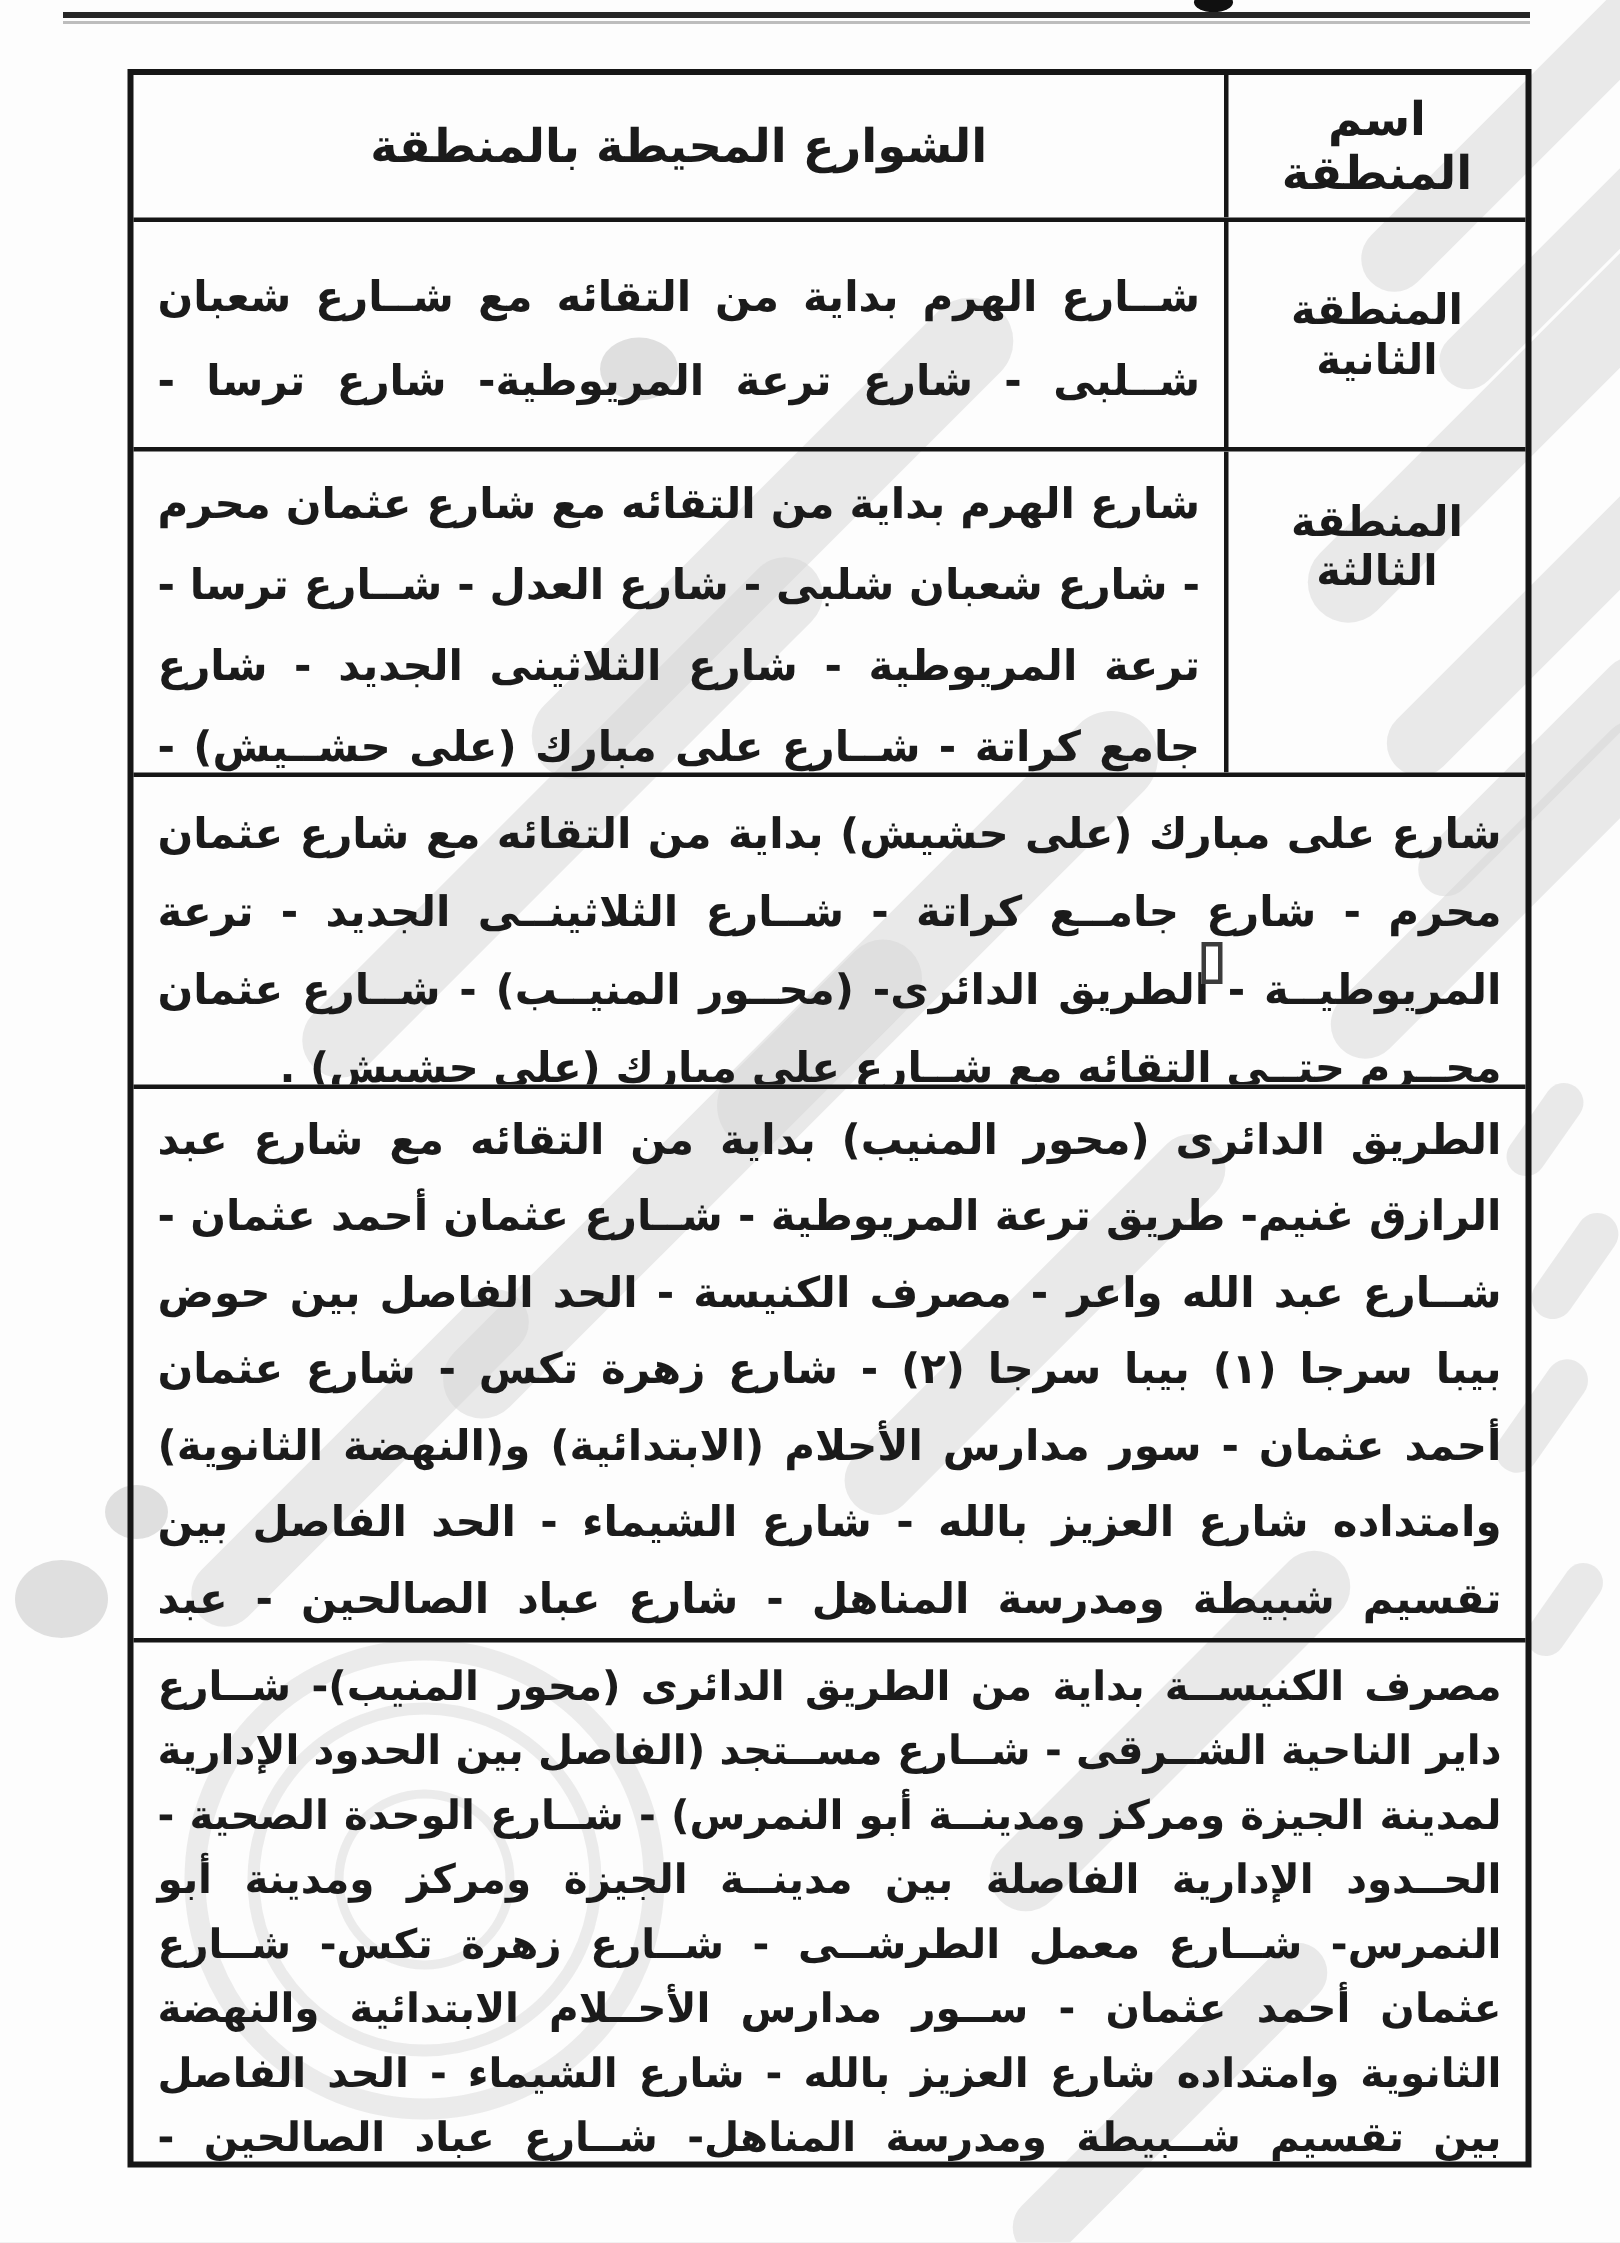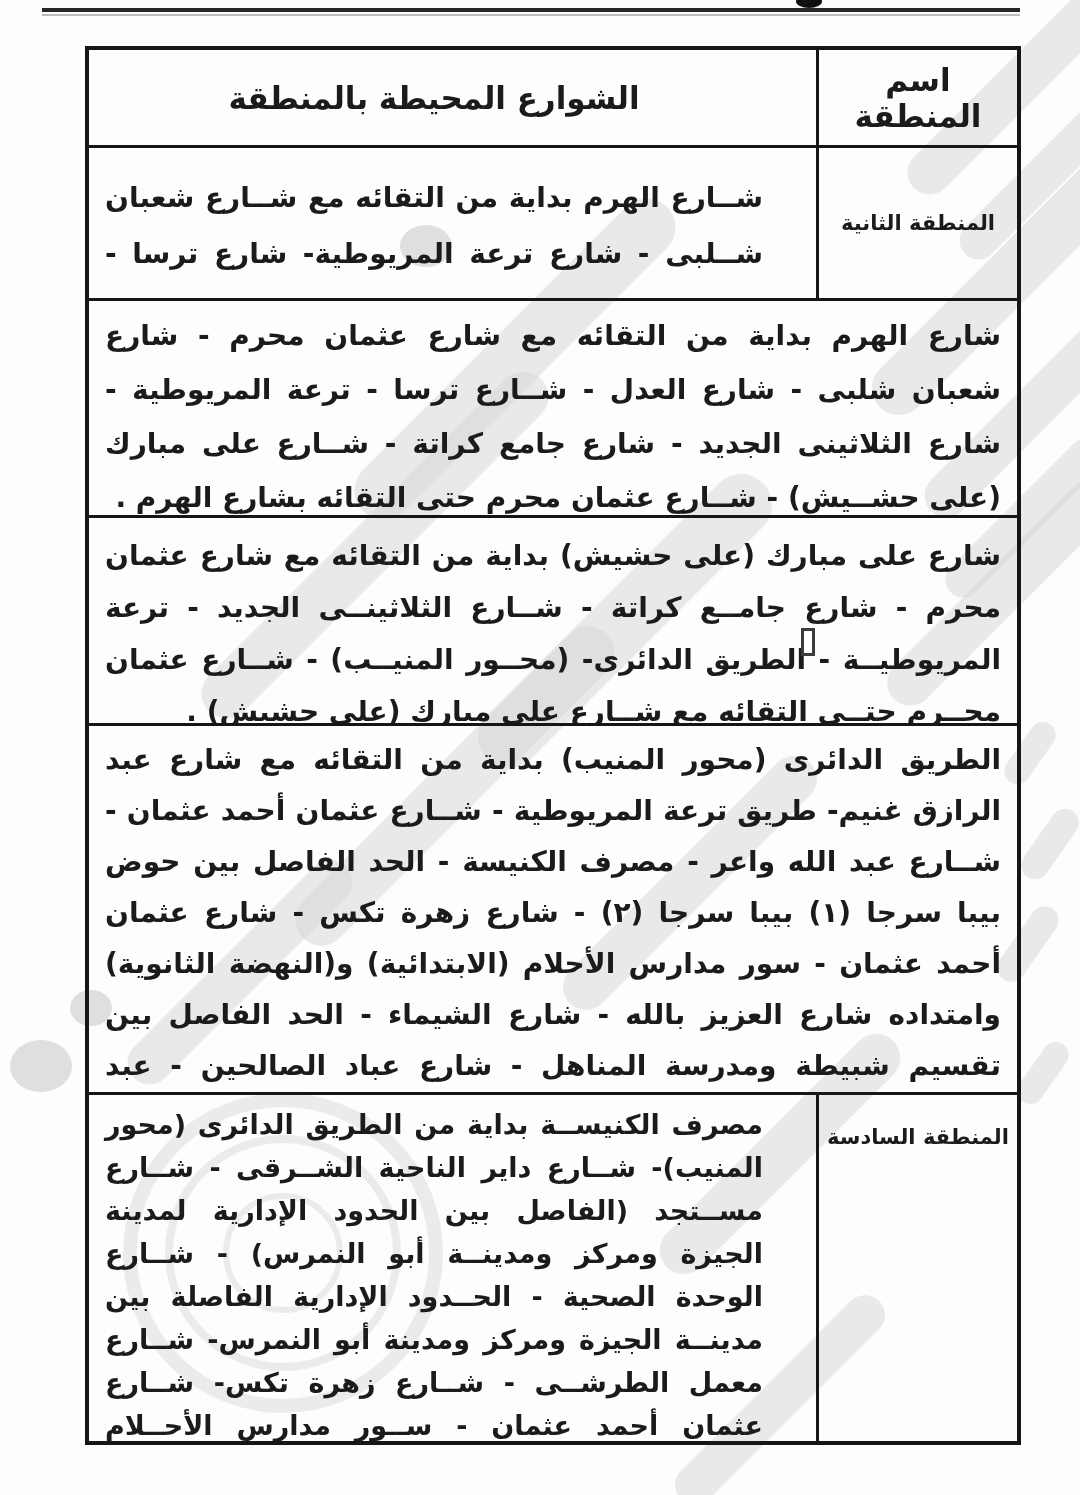--- a/index.html
+++ b/index.html
@@ -23,37 +23,37 @@
   
   .top-rule  { position:absolute; left:42px; top:8px;  width:978px; height:4px; background:#262626; z-index:2; }
   .top-rule2 { position:absolute; left:42px; top:14px; width:978px; height:2px; background:#bdbdbd; z-index:2; }
   .top-dot   { position:absolute; left:796px; top:-5px; width:26px; height:13px; background:#101010; border-radius:50%; z-index:2; }
   
   .doc-table {
     position:absolute; left:85px; top:46px; width:936px; height:1399px;
     border:4px solid #161616; z-index:2;
     display:flex; flex-direction:column; background:transparent;
   }
-  .t-row { display:flex; flex:none; overflow:hidden;gap:37px; }
+  .t-row { display:flex; flex:none; overflow:hidden; }
   .t-row + .t-row { border-top:3px solid #161616; }
   .rh-head { height:95px; }
   .rh-2 { height:153px; }
   .rh-3 { height:217px; }
   .rh-4 { height:208px; }
   .rh-5 { height:369px; }
   .rh-6 { height:349px; }
   .streets-cell { flex:1 1 auto; overflow:hidden; }
   .area-cell {
     flex:0 0 201px; border-left:3px solid #161616; overflow:hidden;
     text-align:center; direction:rtl;
   }
   .h-center { display:flex; align-items:center; justify-content:center; }
   .area-top { padding-top:30px; }
   .header-label { font-size:31px; font-weight:700; direction:rtl; }
-  .area-label { font-size:21px; font-weight:700; direction:rtl; display:inline-block; }
+  .area-label { font-size:28px; font-weight:700; direction:rtl; display:inline-block; }
   .streets-p {
     direction:rtl; unicode-bidi:plaintext;
     font-size:28px; font-weight:700;
     text-align:justify; text-align-last:right;
     padding:10px 16px 0 16px;
   }
   .lh56 { line-height:56px; padding-top:22px; }
   .lh54 { line-height:54px; padding-top:8px; }
   .lh52 { line-height:52px; padding-top:12px; }
   .lh51 { line-height:51px; padding-top:8px; }
@@ -117,40 +117,40 @@
       </div>
       <div class="area-cell h-center">
         <span class="area-label">المنطقة الثانية</span>
       </div>
     </div>
 
     <div class="t-row rh-3">
       <div class="streets-cell">
         <p class="streets-p lh54">شارع الهرم بداية من التقائه مع شارع عثمان محرم - شارع شعبان شلبى - شارع العدل - شــارع ترسا - ترعة المريوطية - شارع الثلاثينى الجديد - شارع جامع كراتة - شــارع على مبارك (على حشــيش) - شــارع عثمان محرم حتى التقائه بشارع الهرم .</p>
       </div>
+      <div class="area-cell area-top">
+        <span class="area-label">المنطقة الثالثة</span>
+      </div>
     </div>
 
     <div class="t-row rh-4">
       <div class="streets-cell">
         <p class="streets-p lh52">شارع على مبارك (على حشيش) بداية من التقائه مع شارع عثمان محرم - شارع جامــع كراتة - شــارع الثلاثينــى الجديد - ترعة المريوطيــة - الطريق الدائرى- (محــور المنيــب) - شــارع عثمان محــرم حتــى التقائه مع شــارع على مبارك (على حشيش) .</p>
       </div>
     </div>
 
     <div class="t-row rh-5">
       <div class="streets-cell">
         <p class="streets-p lh51">الطريق الدائرى (محور المنيب) بداية من التقائه مع شارع عبد الرازق غنيم- طريق ترعة المريوطية - شــارع عثمان أحمد عثمان - شــارع عبد الله واعر - مصرف الكنيسة - الحد الفاصل بين حوض بيبا سرجا (١) بيبا سرجا (٢) - شارع زهرة تكس - شارع عثمان أحمد عثمان - سور مدارس الأحلام (الابتدائية) و(النهضة الثانوية) وامتداده شارع العزيز بالله - شارع الشيماء - الحد الفاصل بين تقسيم شبيطة ومدرسة المناهل - شارع عباد الصالحين - عبد الرازق غنيم حتى التقائه مع طريق الدائرى (محور المنيب) .</p>
       </div>
     </div>
 
     <div class="t-row rh-6">
       <div class="streets-cell">
         <p class="streets-p lh43">مصرف الكنيســة بداية من الطريق الدائرى (محور المنيب)- شــارع داير الناحية الشــرقى - شــارع مســتجد (الفاصل بين الحدود الإدارية لمدينة الجيزة ومركز ومدينــة أبو النمرس) - شــارع الوحدة الصحية - الحــدود الإدارية الفاصلة بين مدينــة الجيزة ومركز ومدينة أبو النمرس- شــارع معمل الطرشــى - شــارع زهرة تكس- شــارع عثمان أحمد عثمان - ســور مدارس الأحــلام الابتدائية والنهضة الثانوية وامتداده شارع العزيز بالله - شارع الشيماء - الحد الفاصل بين تقسيم شــبيطة ومدرسة المناهل- شــارع عباد الصالحين - شــارع عبد الرازق غنيم - الطريق الدائرى (محور المنيب) حتى التقائه مع مصرف الكنيسة .</p>
       </div>
-      <div class="area-cell area-top">
-        <span class="area-label">المنطقة السادسة</span>
-      </div>
     </div>
 
   </div>
 
   <div class="cursor-box"></div>
 
 </div>
 
 </body></html>

